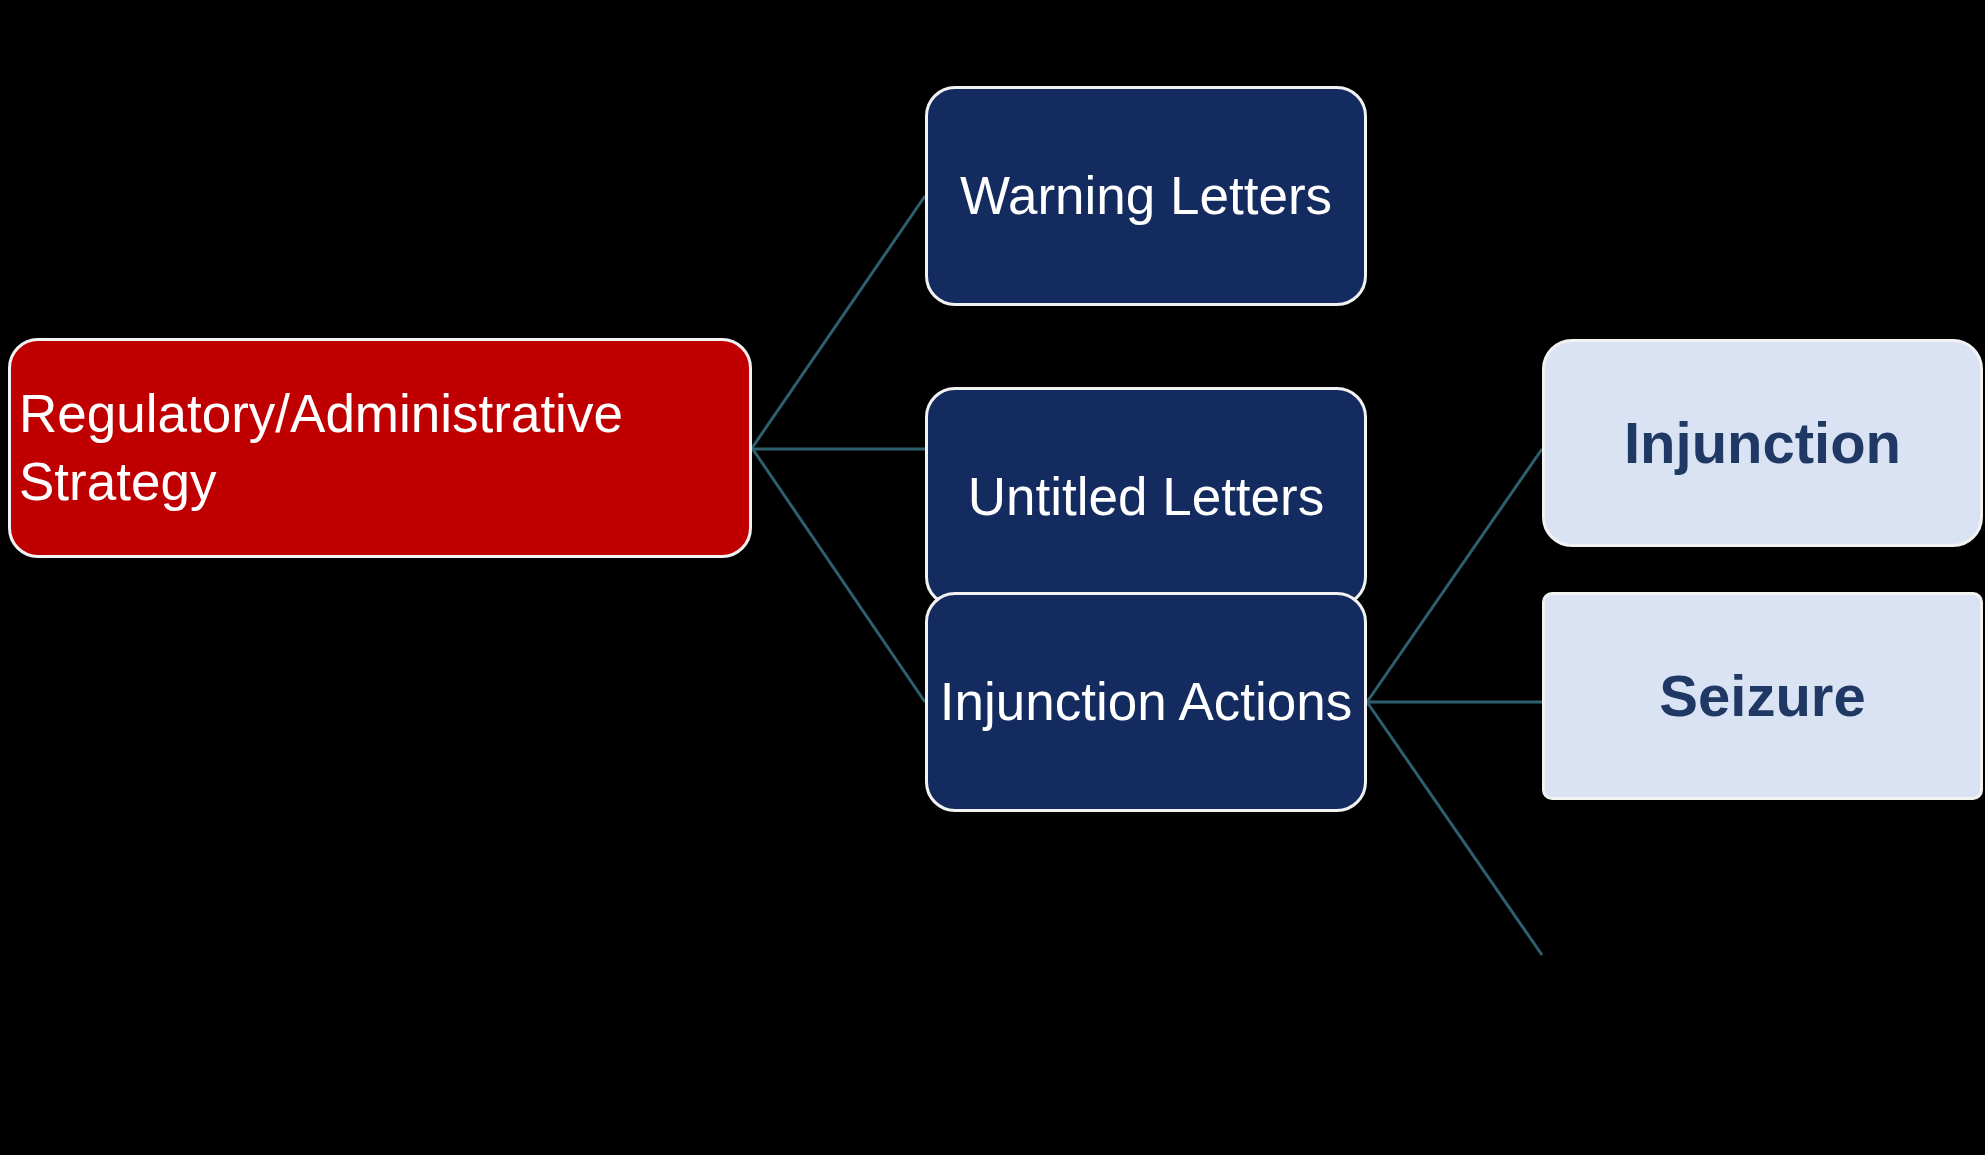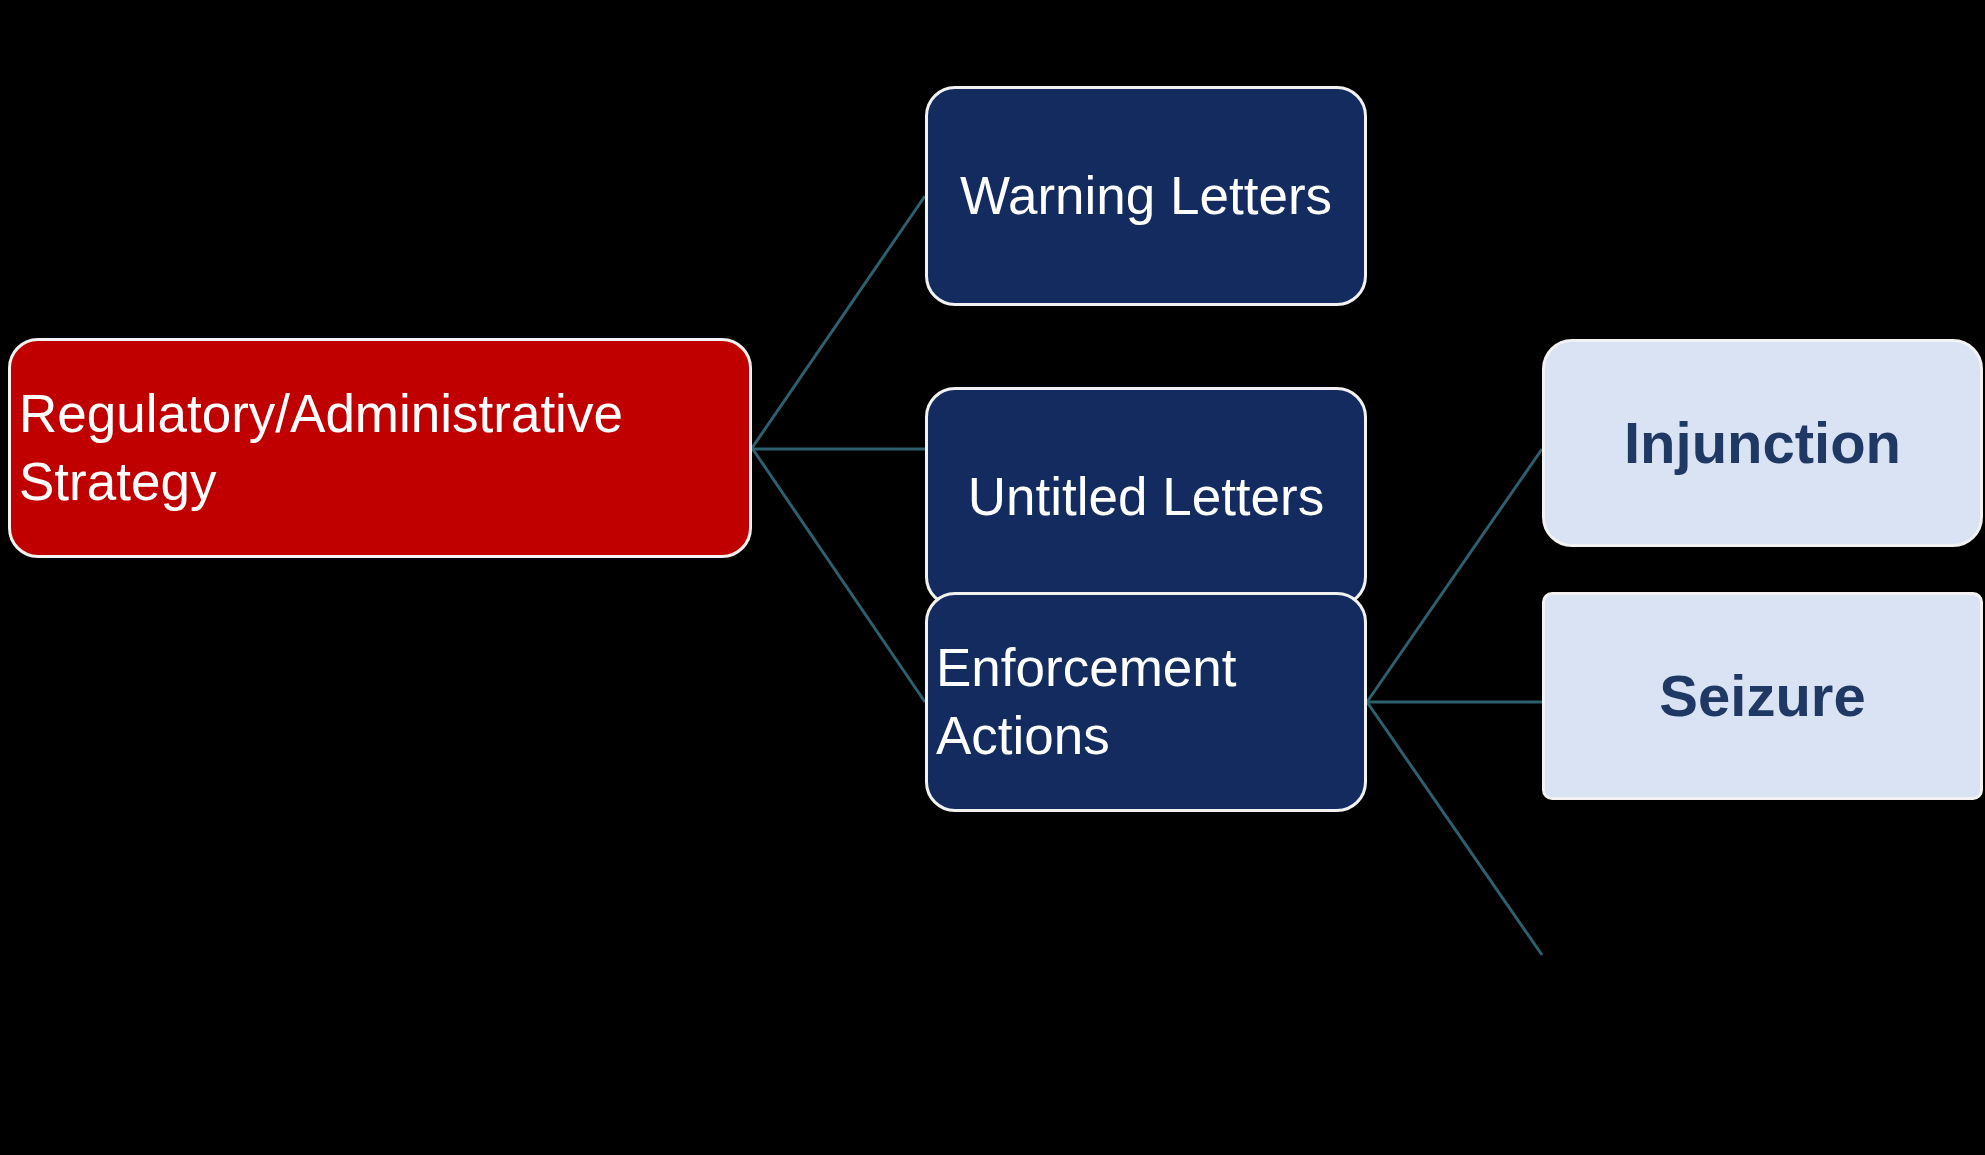--- a/index.html
+++ b/index.html
@@ -98,21 +98,21 @@
     <span>Regulatory/Administrative Strategy</span>
   </div>
 
   <div class="node branch b0">
     <span>Warning Letters</span>
   </div>
   <div class="node branch b1">
     <span>Untitled Letters</span>
   </div>
   <div class="node branch b2">
-    <span>Enforcement Actions</span>
+    <span>Injunction Actions</span>
   </div>
 
   <div class="node leaf l0">
     <span>Injunction</span>
   </div>
   <div class="node leaf l1">
     <span>Seizure</span>
   </div>
 
 </div>

